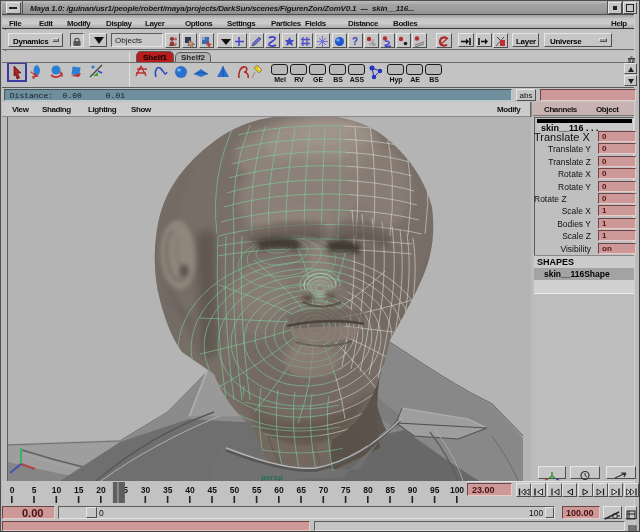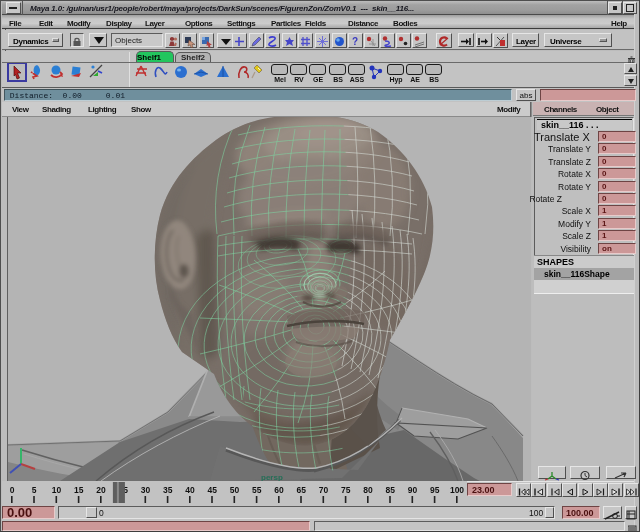--- a/index.html
+++ b/index.html
@@ -166,21 +166,21 @@
       <path d="M3,13 L13,10 11,14Z" fill="#c03030"></path>
     </svg></div>
 <div class="abs" style="left:88px;top:63px;width:19px;height:19px;"><svg width="17" height="17" viewBox="0 0 17 17">
       <path d="M2,14 L14,2" stroke="#444" stroke-width="1.2"></path>
       <path d="M5,13 L10,9 10,13Z" fill="#2faa2f"></path>
       <path d="M10,8 L14,10" stroke="#3344cc" stroke-width="1.6"></path>
       <circle cx="5" cy="4" r="1.6" fill="#2b7fd4"></circle>
     </svg></div>
 <div class="abs" style="left:129px;top:52px;width:1px;height:35px;background:#8e8e8e;border-right:1px solid #e0e0e0;"></div>
 
-<div class="abs" style="left:136px;top:51px;width:38px;height:11px;background:#22c55e;border:1px solid #5a5a5a;border-bottom:none;border-radius:5px 5px 0 0;font-size:8px;font-weight:bold;line-height:11px;">Shelf1</div>
+<div class="abs" style="left:136px;top:51px;width:38px;height:11px;background:#b91c1c;border:1px solid #5a5a5a;border-bottom:none;border-radius:5px 5px 0 0;font-size:8px;font-weight:bold;text-align:center;line-height:11px;">Shelf1</div>
 <div class="abs" style="left:175px;top:52px;width:36px;height:10px;background:#b3b3b3;border:1px solid #5a5a5a;border-bottom:none;border-radius:5px 5px 0 0;font-size:8px;font-weight:bold;text-align:center;line-height:10px;color:#222;">Shelf2</div>
 <div class="abs" style="left:2px;top:62px;width:632px;height:1px;background:#6a6a6a;"></div>
 <div class="abs" style="left:133px;top:63px;width:20px;height:20px;"><svg width="18" height="18" viewBox="0 0 18 18">
       <path d="M3,13 L8,3 M8,3 L13,13 M4,6 H14 M3,10 H13" stroke="#c03030" stroke-width="1.4" fill="none"></path>
     </svg></div>
 <div class="abs" style="left:152px;top:63px;width:20px;height:20px;"><svg width="18" height="18" viewBox="0 0 18 18">
       <path d="M4,14 C2,8 5,3 8,5 C12,8 13,14 15,9" stroke="#3050c0" stroke-width="1.6" fill="none"></path>
     </svg></div>
 <div class="abs" style="left:172px;top:63px;width:20px;height:20px;"><svg width="18" height="18" viewBox="0 0 18 18">
       <circle cx="9" cy="9" r="6" fill="#2b6fd0"></circle>
@@ -567,36 +567,36 @@
         <text x="261" y="480" font-family="Liberation Sans, sans-serif" font-size="8" fill="#256e57" font-weight="bold">persp</text>
       </g>
     </svg></div>
 <div class="abs" style="left:2px;top:117px;width:6px;height:364px;background:#bcbcbc;border-right:1px solid #5e5e5e;"></div>
 
 <div class="abs" style="left:532px;top:102px;width:102px;height:379px;background:#bdbdbd;"></div>
 <div class="abs" style="left:533px;top:102px;width:101px;height:14px;background:#c9b2b2;border-bottom:1px solid #777;"></div>
 <div class="abs lbl" style="left:544px;top:105px;">Channels</div>
 <div class="abs lbl" style="left:596px;top:105px;">Object</div>
 <div class="abs sunken" style="left:534px;top:117px;width:100px;height:150px;background:#bfbfbf;"></div>
-<div class="abs" style="left:537px;top:119px;width:95px;height:11px;background:#c8c8c8;border-top:1px solid #000000;font-size:9px;font-weight:bold;line-height:11px;padding-left:4px;">skin__116 . . .</div>
+<div class="abs" style="left:537px;top:119px;width:95px;height:11px;background:#c8c8c8;border-top:4px solid #000000;font-size:9px;font-weight:bold;line-height:11px;padding-left:4px;">skin__116 . . .</div>
 <div class="abs" style="left:534px;top:131px;width:57px;height:12px;font-size:11px;color:#111;text-align:left;line-height:12px;">Translate X</div>
 <div class="abs pink" style="left:598px;top:131px;width:38px;height:11px;font-size:8px;line-height:10px;padding-left:3px;color:#5a1414;font-weight:bold;">0</div>
 <div class="abs" style="left:534px;top:143px;width:57px;height:12px;font-size:8.5px;color:#111;text-align:right;line-height:12px;">Translate Y</div>
 <div class="abs pink" style="left:598px;top:143px;width:38px;height:11px;font-size:8px;line-height:10px;padding-left:3px;color:#5a1414;font-weight:bold;">0</div>
 <div class="abs" style="left:534px;top:156px;width:57px;height:12px;font-size:8.5px;color:#111;text-align:right;line-height:12px;">Translate Z</div>
 <div class="abs pink" style="left:598px;top:156px;width:38px;height:11px;font-size:8px;line-height:10px;padding-left:3px;color:#5a1414;font-weight:bold;">0</div>
 <div class="abs" style="left:534px;top:168px;width:57px;height:12px;font-size:8.5px;color:#111;text-align:right;line-height:12px;">Rotate X</div>
 <div class="abs pink" style="left:598px;top:168px;width:38px;height:11px;font-size:8px;line-height:10px;padding-left:3px;color:#5a1414;font-weight:bold;">0</div>
 <div class="abs" style="left:534px;top:181px;width:57px;height:12px;font-size:8.5px;color:#111;text-align:right;line-height:12px;">Rotate Y</div>
 <div class="abs pink" style="left:598px;top:181px;width:38px;height:11px;font-size:8px;line-height:10px;padding-left:3px;color:#5a1414;font-weight:bold;">0</div>
-<div class="abs" style="left:505px;top:193px;width:57px;height:12px;font-size:8.5px;color:#111;text-align:right;line-height:12px;">Rotate Z</div>
+<div class="abs" style="left:534px;top:193px;width:57px;height:12px;font-size:8.5px;color:#111;text-align:left;line-height:12px;">Rotate Z</div>
 <div class="abs pink" style="left:598px;top:193px;width:38px;height:11px;font-size:8px;line-height:10px;padding-left:3px;color:#5a1414;font-weight:bold;">0</div>
 <div class="abs" style="left:534px;top:205px;width:57px;height:12px;font-size:8.5px;color:#111;text-align:right;line-height:12px;">Scale X</div>
 <div class="abs pink" style="left:598px;top:205px;width:38px;height:11px;font-size:8px;line-height:10px;padding-left:3px;color:#5a1414;font-weight:bold;">1</div>
-<div class="abs" style="left:534px;top:218px;width:57px;height:12px;font-size:8.5px;color:#111;text-align:right;line-height:12px;">Modify Y</div>
+<div class="abs" style="left:534px;top:218px;width:57px;height:12px;font-size:8.5px;color:#111;text-align:right;line-height:12px;">Bodies Y</div>
 <div class="abs pink" style="left:598px;top:218px;width:38px;height:11px;font-size:8px;line-height:10px;padding-left:3px;color:#5a1414;font-weight:bold;">1</div>
 <div class="abs" style="left:534px;top:230px;width:57px;height:12px;font-size:8.5px;color:#111;text-align:right;line-height:12px;">Scale Z</div>
 <div class="abs pink" style="left:598px;top:230px;width:38px;height:11px;font-size:8px;line-height:10px;padding-left:3px;color:#5a1414;font-weight:bold;">1</div>
 <div class="abs" style="left:534px;top:243px;width:57px;height:12px;font-size:8.5px;color:#111;text-align:right;line-height:12px;">Visibility</div>
 <div class="abs pink" style="left:598px;top:243px;width:38px;height:11px;font-size:8px;line-height:10px;padding-left:3px;color:#5a1414;font-weight:bold;">on</div>
 <div class="abs" style="left:534px;top:255px;width:100px;height:13px;background:#cbcbcb;border-top:1px solid #888;font-size:9px;font-weight:bold;line-height:13px;padding-left:3px;">SHAPES</div>
 <div class="abs" style="left:534px;top:268px;width:100px;height:12px;background:#a3a3a3;font-size:8.5px;font-weight:bold;line-height:12px;padding-left:10px;">skin__116Shape</div>
 <div class="abs" style="left:534px;top:280px;width:100px;height:14px;background:#d0d0d0;border-bottom:1px solid #eee;"></div>
 
 <div class="abs btn" style="left:538px;top:466px;width:28px;height:13px;"><svg width="26" height="11">
@@ -686,21 +686,21 @@
 <div class="abs btn" style="left:608.4px;top:483px;width:15px;height:14px;"><svg width="13" height="12" viewBox="0 0 13 12">
       <path d="M3,3 L8,6 3,9 Z" fill="#e8e8e8" stroke="#1a1a1a" stroke-width="0.9"></path>
       <path d="M10,2.5 V9.5" stroke="#1a1a1a" stroke-width="1.4"></path>
     </svg></div>
 <div class="abs btn" style="left:623.8px;top:483px;width:15px;height:14px;"><svg width="13" height="12" viewBox="0 0 13 12">
       <path d="M1.5,3 L5,6 1.5,9 Z M5.5,3 L9,6 5.5,9 Z" fill="#e8e8e8" stroke="#1a1a1a" stroke-width="0.8"></path>
       <path d="M11,2.5 V9.5" stroke="#1a1a1a" stroke-width="1.2"></path>
     </svg></div>
 
 <div class="abs" style="left:2px;top:504px;width:632px;height:17px;background:#c2c2c2;"></div>
-<div class="abs pink" style="left:2px;top:506px;width:53px;height:13px;font-size:13px;line-height:12px;padding-left:4px;color:#4a1010;font-weight:bold;">0.00</div>
+<div class="abs pink" style="left:2px;top:506px;width:53px;height:13px;font-size:11px;line-height:12px;padding-left:19px;color:#4a1010;font-weight:bold;">0.00</div>
 <div class="abs sunken" style="left:58px;top:506px;width:497px;height:13px;background:#c6c6c6;"></div>
 <div class="abs btn" style="left:86px;top:507px;width:11px;height:11px;"></div>
 <div class="abs" style="left:99px;top:508px;font-size:8.5px;color:#111;">0</div>
 <div class="abs" style="left:529px;top:508px;font-size:8.5px;color:#111;">100</div>
 <div class="abs btn" style="left:545px;top:507px;width:9px;height:11px;"></div>
 <div class="abs pink" style="left:562px;top:506px;width:38px;height:13px;font-size:9px;line-height:12px;padding-left:3px;color:#4a1010;font-weight:bold;">100.00</div>
 <div class="abs btn" style="left:603px;top:506px;width:19px;height:13px;"><svg width="17" height="11">
       <line x1="1" y1="9" x2="15" y2="2" stroke="#222" stroke-width="1.4"></line>
       <circle cx="11" cy="6" r="2.4" fill="none" stroke="#222"></circle>
       <path d="M13,6 L16,6" stroke="#222"></path>

